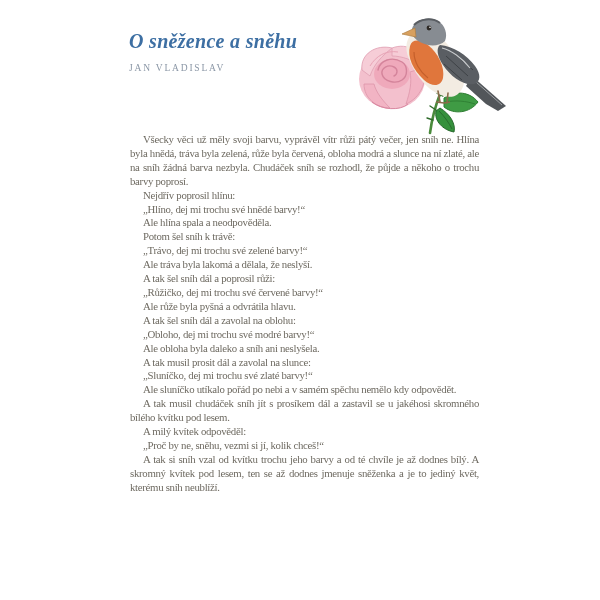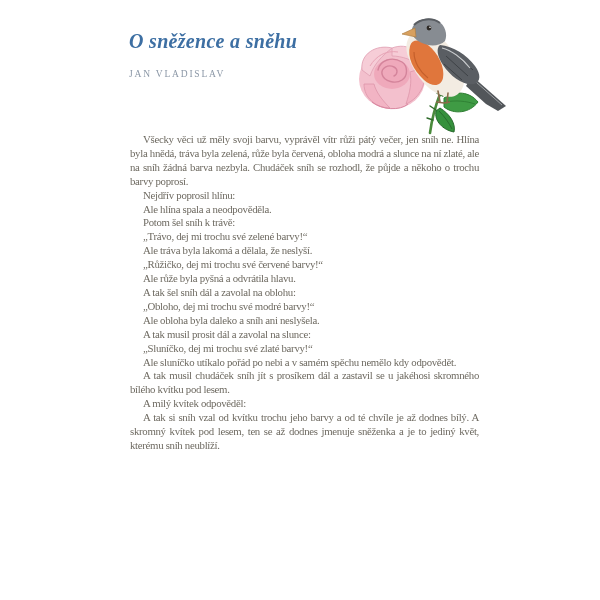--- a/index.html
+++ b/index.html
@@ -16,21 +16,21 @@
   .title {
     font-family: "Liberation Serif", serif;
     font-style: italic;
     font-weight: 600;
     font-size: 20px;
     color: #3d6fa3;
     letter-spacing: 0.3px;
     line-height: 22px;
   }
   .author {
-    margin-top: 17px;
+    margin-top: 11px;
     font-family: "Liberation Serif", serif;
     font-size: 9.5px;
     letter-spacing: 1.8px;
     color: #8b97a6;
     font-weight: 400;
   }
   .illustration {
     position: absolute;
     left: 352px;
     top: 12px;
@@ -138,34 +138,37 @@
       <circle cx="78" cy="15.2" r="0.8" fill="#ffffff"></circle>
 
       <path d="M86,79 L88,90 M96,81 L95,91" stroke="#8a6b4a" stroke-width="1.6" stroke-linecap="round"></path>
       <path d="M84,90 L92,91 L98,90" fill="none" stroke="#8a6b4a" stroke-width="1.4"></path>
     </g>
   </svg>
 
   <div class="body-text">
       <p>Všecky věci už měly svoji barvu, vyprávěl vítr růži pátý večer, jen sníh ne. Hlína byla hnědá, tráva byla zelená, růže byla červená, obloha modrá a slunce na ní zlaté, ale na sníh žádná barva nezbyla. Chudáček sníh se rozhodl, že půjde a někoho o trochu barvy poprosí.</p>
       <p>Nejdřív poprosil hlínu:</p>
+      <p>„Hlíno, dej mi trochu své hnědé barvy!“</p>
       <p>Ale hlína spala a neodpověděla.</p>
       <p>Potom šel sníh k trávě:</p>
       <p>„Trávo, dej mi trochu své zelené barvy!“</p>
       <p>Ale tráva byla lakomá a dělala, že neslyší.</p>
+      <p>A tak šel sníh dál a poprosil růži:</p>
       <p>„Růžičko, dej mi trochu své červené barvy!“</p>
       <p>Ale růže byla pyšná a odvrátila hlavu.</p>
       <p>A tak šel sníh dál a zavolal na oblohu:</p>
       <p>„Obloho, dej mi trochu své modré barvy!“</p>
       <p>Ale obloha byla daleko a sníh ani neslyšela.</p>
       <p>A tak musil prosit dál a zavolal na slunce:</p>
       <p>„Sluníčko, dej mi trochu své zlaté barvy!“</p>
       <p>Ale sluníčko utíkalo pořád po nebi a v samém spěchu nemělo kdy odpovědět.</p>
       <p>A tak musil chudáček sníh jít s prosíkem dál a zastavil se u jakéhosi skromného bílého kvítku pod lesem.</p>
       <p>A milý kvítek odpověděl:</p>
+      <p>„Proč by ne, sněhu, vezmi si jí, kolik chceš!“</p>
       <p>A tak si sníh vzal od kvítku trochu jeho barvy a od té chvíle je až dodnes bílý. A skromný kvítek pod lesem, ten se až dodnes jmenuje sněženka a je to jediný květ, kterému sníh neublíží.</p>
     </div>
 
   <div class="footer-row">
     <span class="source-note">(Co vyprávěl vítr bílé růži)</span>
     <span class="illustration-credit">ILUSTRACE: JAN ČERNÝ</span>
   </div>
 
   <div class="page-number">69</div>
 

